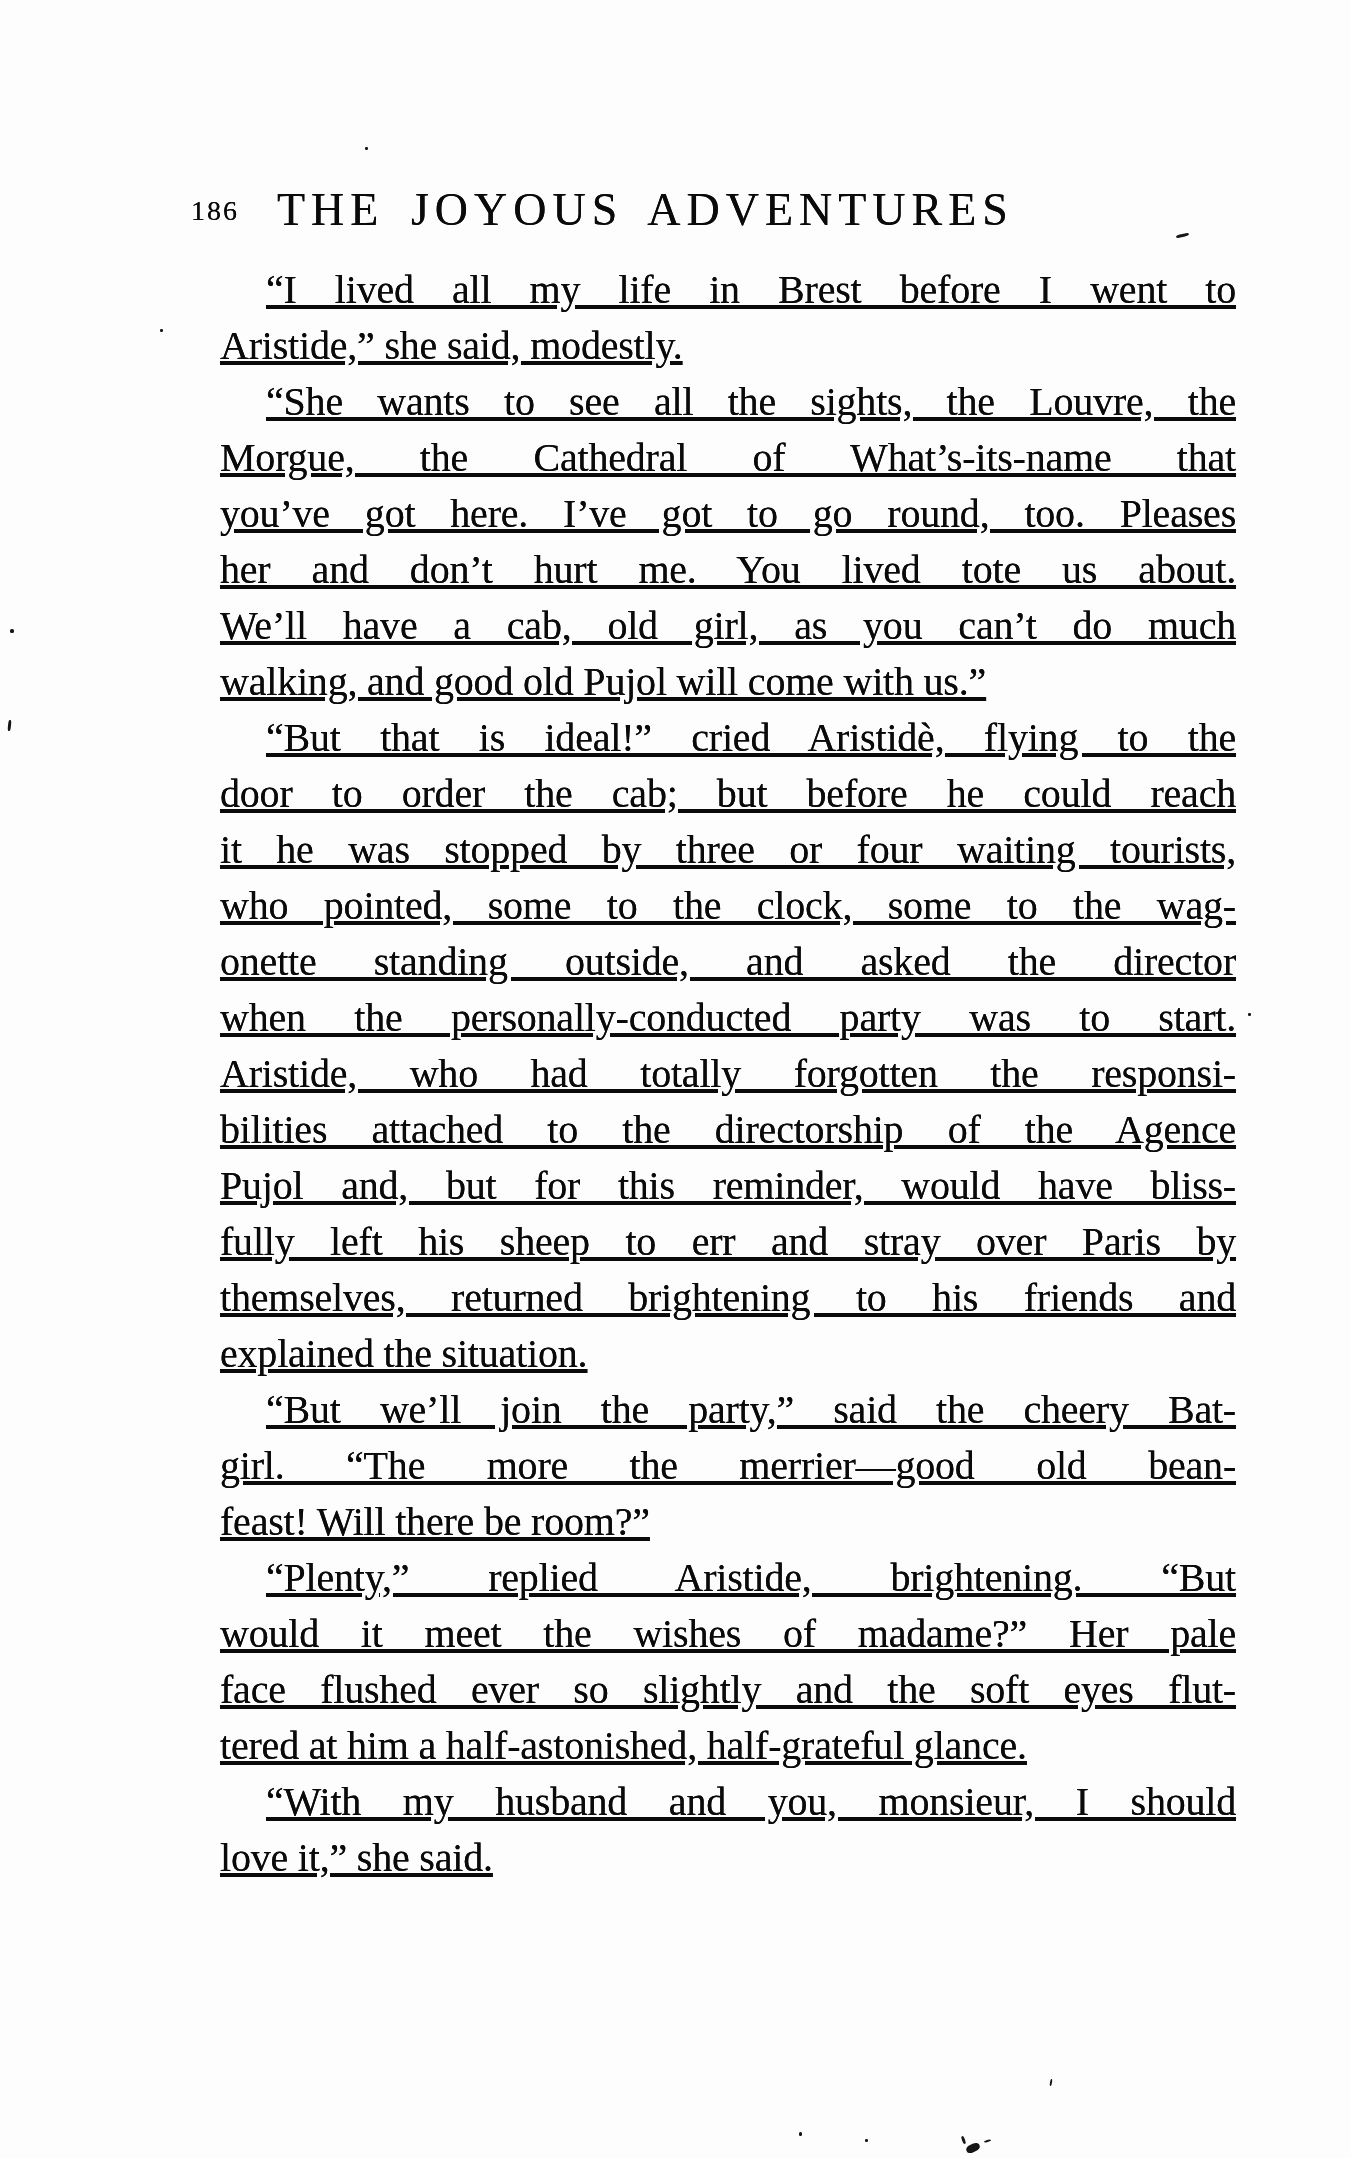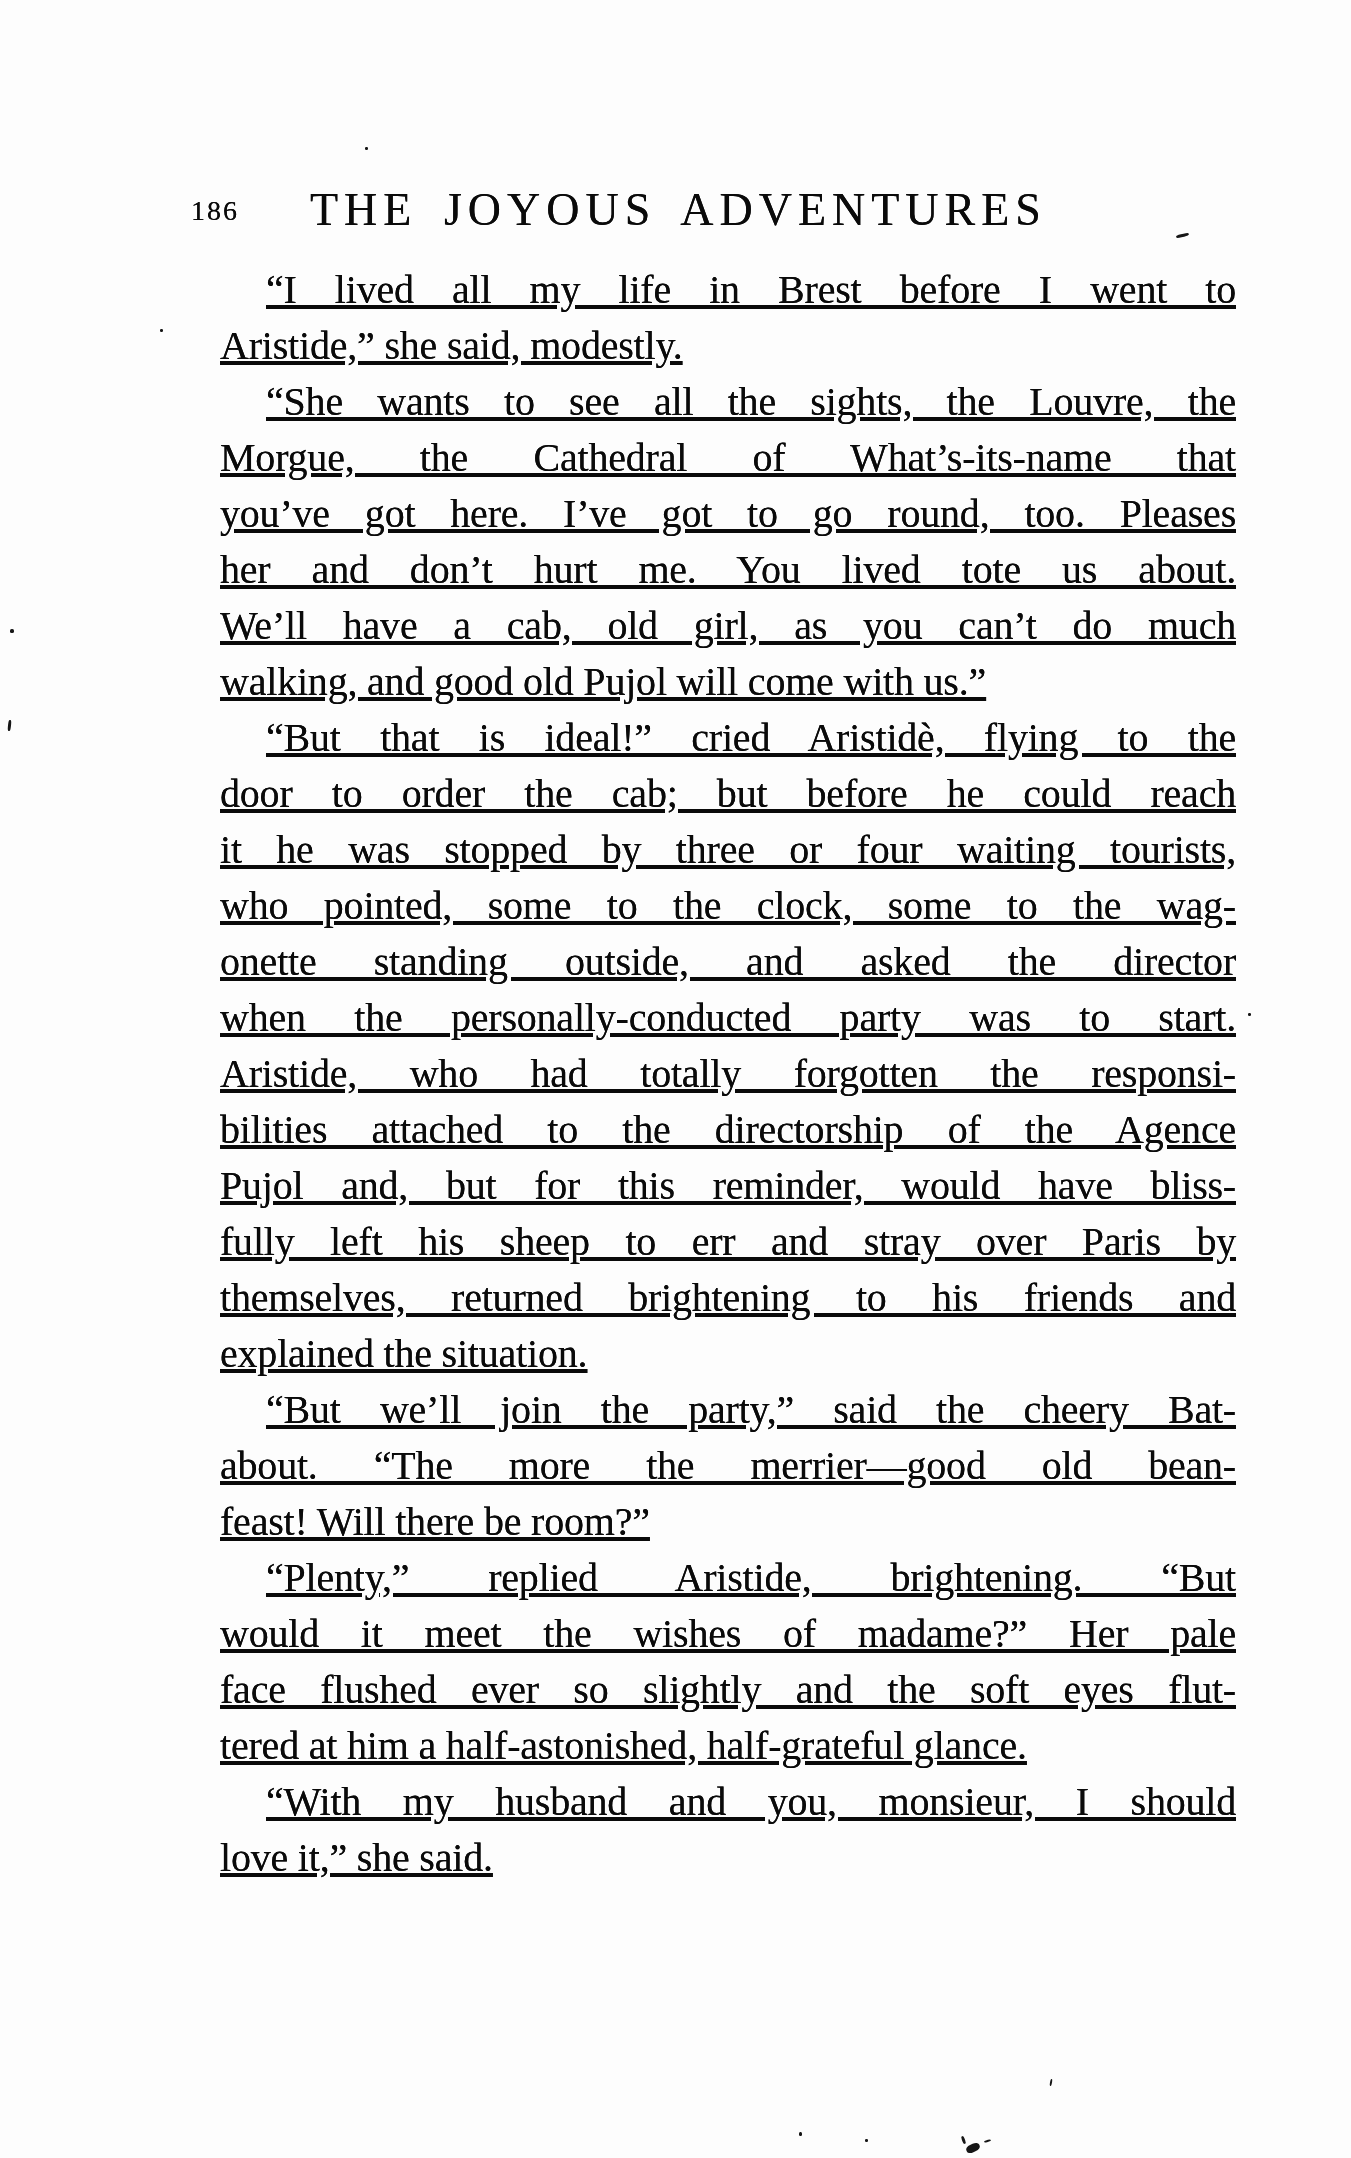--- a/index.html
+++ b/index.html
@@ -20,21 +20,21 @@
     position: absolute;
     left: 191px;
     top: 189px;
     font-size: 28px;
     line-height: 44px;
     letter-spacing: 2px;
     text-shadow: 0 0 0.5px rgba(0,0,0,0.9);
   }
   .running-title {
     position: absolute;
-    left: 310px;
+    left: 277px;
     top: 186px;
     font-size: 46px;
     line-height: 48px;
     letter-spacing: 6px;
     word-spacing: 9px;
     text-shadow: 0 0 0.6px rgba(0,0,0,0.9);
     white-space: nowrap;
   }
   .text-block {
     position: absolute;
@@ -86,21 +86,21 @@
     <div class="line">who pointed, some to the clock, some to the wag-</div>
     <div class="line">onette standing outside, and asked the director</div>
     <div class="line">when the personally-conducted party was to start.</div>
     <div class="line">Aristide, who had totally forgotten the responsi-</div>
     <div class="line">bilities attached to the directorship of the Agence</div>
     <div class="line">Pujol and, but for this reminder, would have bliss-</div>
     <div class="line">fully left his sheep to err and stray over Paris by</div>
     <div class="line">themselves, returned brightening to his friends and</div>
     <div class="line par-end">explained the situation.</div>
     <div class="line indent">“But we’ll join the party,” said the cheery Bat-</div>
-    <div class="line">about. “The more the merrier—good old bean-</div>
+    <div class="line">girl. “The more the merrier—good old bean-</div>
     <div class="line par-end">feast! Will there be room?”</div>
     <div class="line indent">“Plenty,” replied Aristide, brightening. “But</div>
     <div class="line">would it meet the wishes of madame?” Her pale</div>
     <div class="line">face flushed ever so slightly and the soft eyes flut-</div>
     <div class="line par-end">tered at him a half-astonished, half-grateful glance.</div>
     <div class="line indent">“With my husband and you, monsieur, I should</div>
     <div class="line par-end">love it,” she said.</div>
   </main>
 
   <div class="speck" style="left:365px;top:147px;width:3px;height:3px;"></div>

